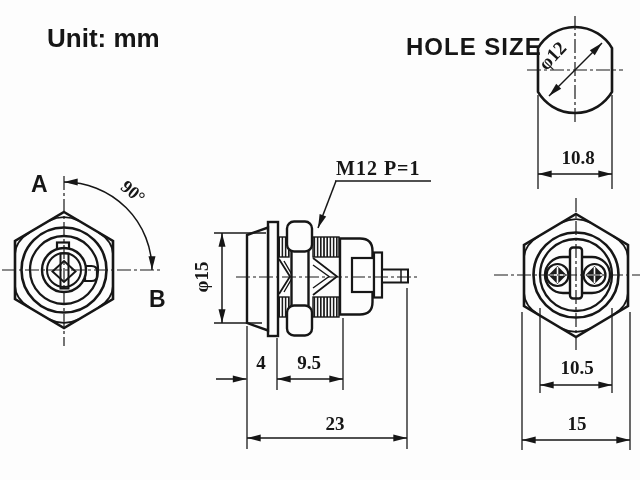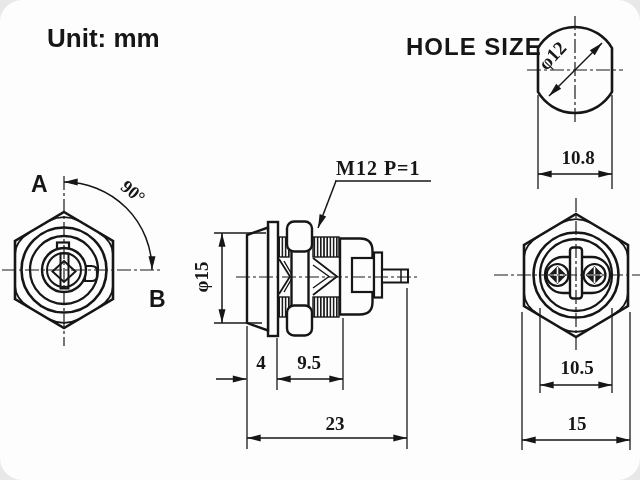--- a/index.html
+++ b/index.html
@@ -1,17 +1,17 @@
 <!DOCTYPE html>
 <html><head>
 <meta charset="utf-8">
 <style>
   html,body{margin:0;padding:0;background:#e8e8e8;}
   .stage{position:relative;width:640px;height:480px;background:#fdfdfd;overflow:hidden;
-         font-family:"Liberation Sans",sans-serif;border-radius:22px;}
+         font-family:"Liberation Sans",sans-serif;}
   svg{position:absolute;left:0;top:0;}
   text{fill:#161616;}
   .t-sans-lg{font-family:"Liberation Sans",sans-serif;font-size:26px;font-weight:700;}
   .t-sans-md{font-family:"Liberation Sans",sans-serif;font-size:24px;font-weight:600;letter-spacing:1px;}
   .t-ab{font-family:"Liberation Sans",sans-serif;font-size:23px;font-weight:700;}
   .t-dim{font-family:"Liberation Serif",serif;font-size:19px;font-weight:700;}
   .t-dim-sm{font-family:"Liberation Serif",serif;font-size:18px;font-weight:700;}
   .t-thread{font-family:"Liberation Serif",serif;font-size:20px;font-weight:700;letter-spacing:1px;}
   .ol{stroke:#161616;stroke-width:2.6;fill:none;}
   .ol-f{stroke:#161616;stroke-width:2.6;fill:#fdfdfd;}

